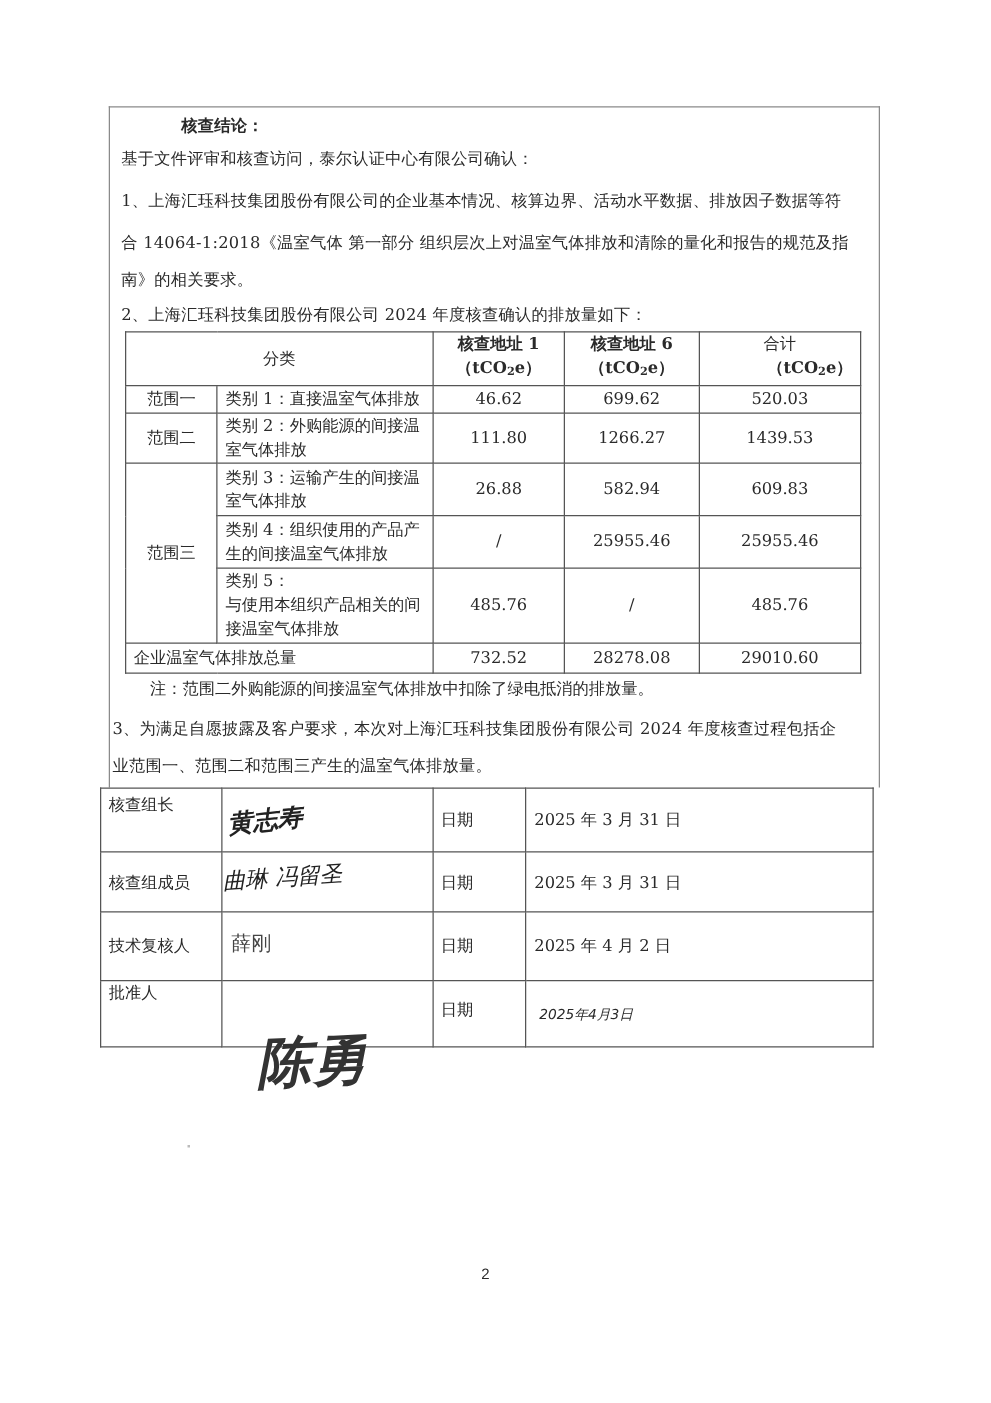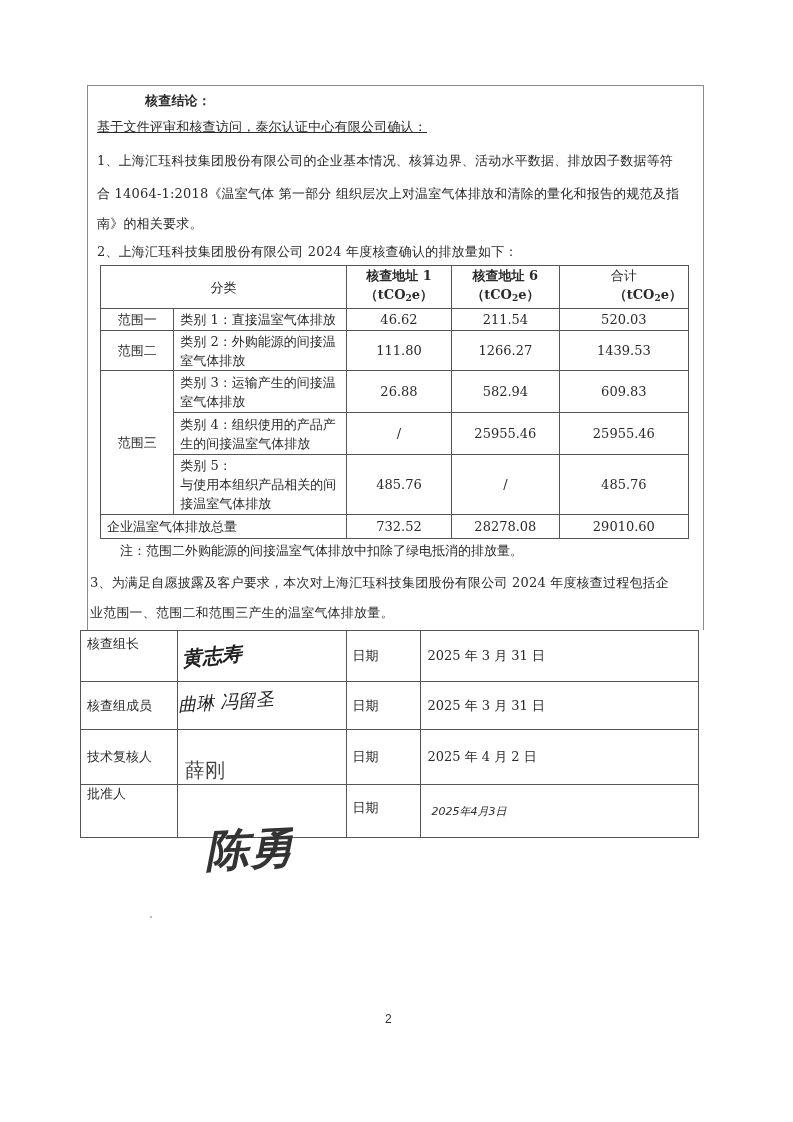--- a/index.html
+++ b/index.html
@@ -37,21 +37,21 @@
   }
   .pageno { position: absolute; left: 385px; top: 1012px; font-size: 12px; font-family: "Liberation Sans", sans-serif; }
   .dot { position: absolute; left: 150px; top: 916px; width: 2px; height: 2px; background:#bbb; }
 </style>
 </head>
 <body>
 
 <div class="frame"></div>
 
 <div class="line bold" style="left:97px;top:92px;">核查结论：</div>
-<div class="line" style="left:97px;top:118px;text-decoration:underline;">基于文件评审和核查访问，泰尔认证中心有限公司确认：</div>
+<div class="line" style="left:97px;top:118px;">基于文件评审和核查访问，泰尔认证中心有限公司确认：</div>
 <div class="line" style="left:97px;top:152px;">1、上海汇珏科技集团股份有限公司的企业基本情况、核算边界、活动水平数据、排放因子数据等符</div>
 <div class="line" style="left:97px;top:185px;">合 14064-1:2018《温室气体  第一部分  组织层次上对温室气体排放和清除的量化和报告的规范及指</div>
 <div class="line" style="left:97px;top:215px;text-align:right;">南》的相关要求。</div>
 <div class="line" style="left:97px;top:243px;">2、上海汇珏科技集团股份有限公司 2024 年度核查确认的排放量如下：</div>
 
 <table class="emis">
   <colgroup>
     <col style="width:81px">
       <col style="width:195px">
       <col style="width:109px">
@@ -71,21 +71,21 @@
     </td>
     <td class="c">
       <div>合计</div>
       <div class="bold"><span>（tCO</span><span class="sub">2</span><span>e）</span></div>
     </td>
   </tr>
   <tr style="height:22px">
     <td class="c">范围一</td>
     <td>类别 1：直接温室气体排放</td>
     <td class="c">46.62</td>
-    <td class="c">211.54</td>
+    <td class="c">699.62</td>
     <td class="c">520.03</td>
   </tr>
   <tr style="height:40px">
     <td class="c">范围二</td>
     <td>类别 2：外购能源的间接温室气体排放</td>
     <td class="c">111.80</td>
     <td class="c">1266.27</td>
     <td class="c">1439.53</td>
   </tr>
   <tr style="height:42px">
@@ -153,17 +153,17 @@
     <td style="vertical-align:top;">批准人</td>
     <td></td>
     <td style="vertical-align:top;padding-top:14px">日期</td>
     <td style="font-family:'DejaVu Sans',sans-serif;font-style:italic;font-size:11px;padding-left:10px">2025年4月3日</td>
   </tr>
 </tbody>
   </table>
 
 <div class="sig" style="left:182px;top:643px;font-size:20px;font-weight:bold;transform:rotate(-6deg);">黄志寿</div>
 <div class="sig" style="left:178px;top:690px;font-size:18px;transform:rotate(-4deg);">曲琳  冯留圣</div>
-<div class="sig" style="left:185px;top:745px;font-size:20px;font-style:normal;font-weight:300;color:#444;margin-top:12px;">薛刚</div>
+<div class="sig" style="left:185px;top:745px;font-size:16px;font-style:normal;font-weight:300;color:#444;">薛刚</div>
 <div class="sig" style="left:205px;top:820px;font-size:44px;font-weight:bold;color:#333;transform:rotate(-3deg);">陈勇</div>
 
 <div class="dot"></div>
 <div class="pageno">2</div>
 
 </body></html>

